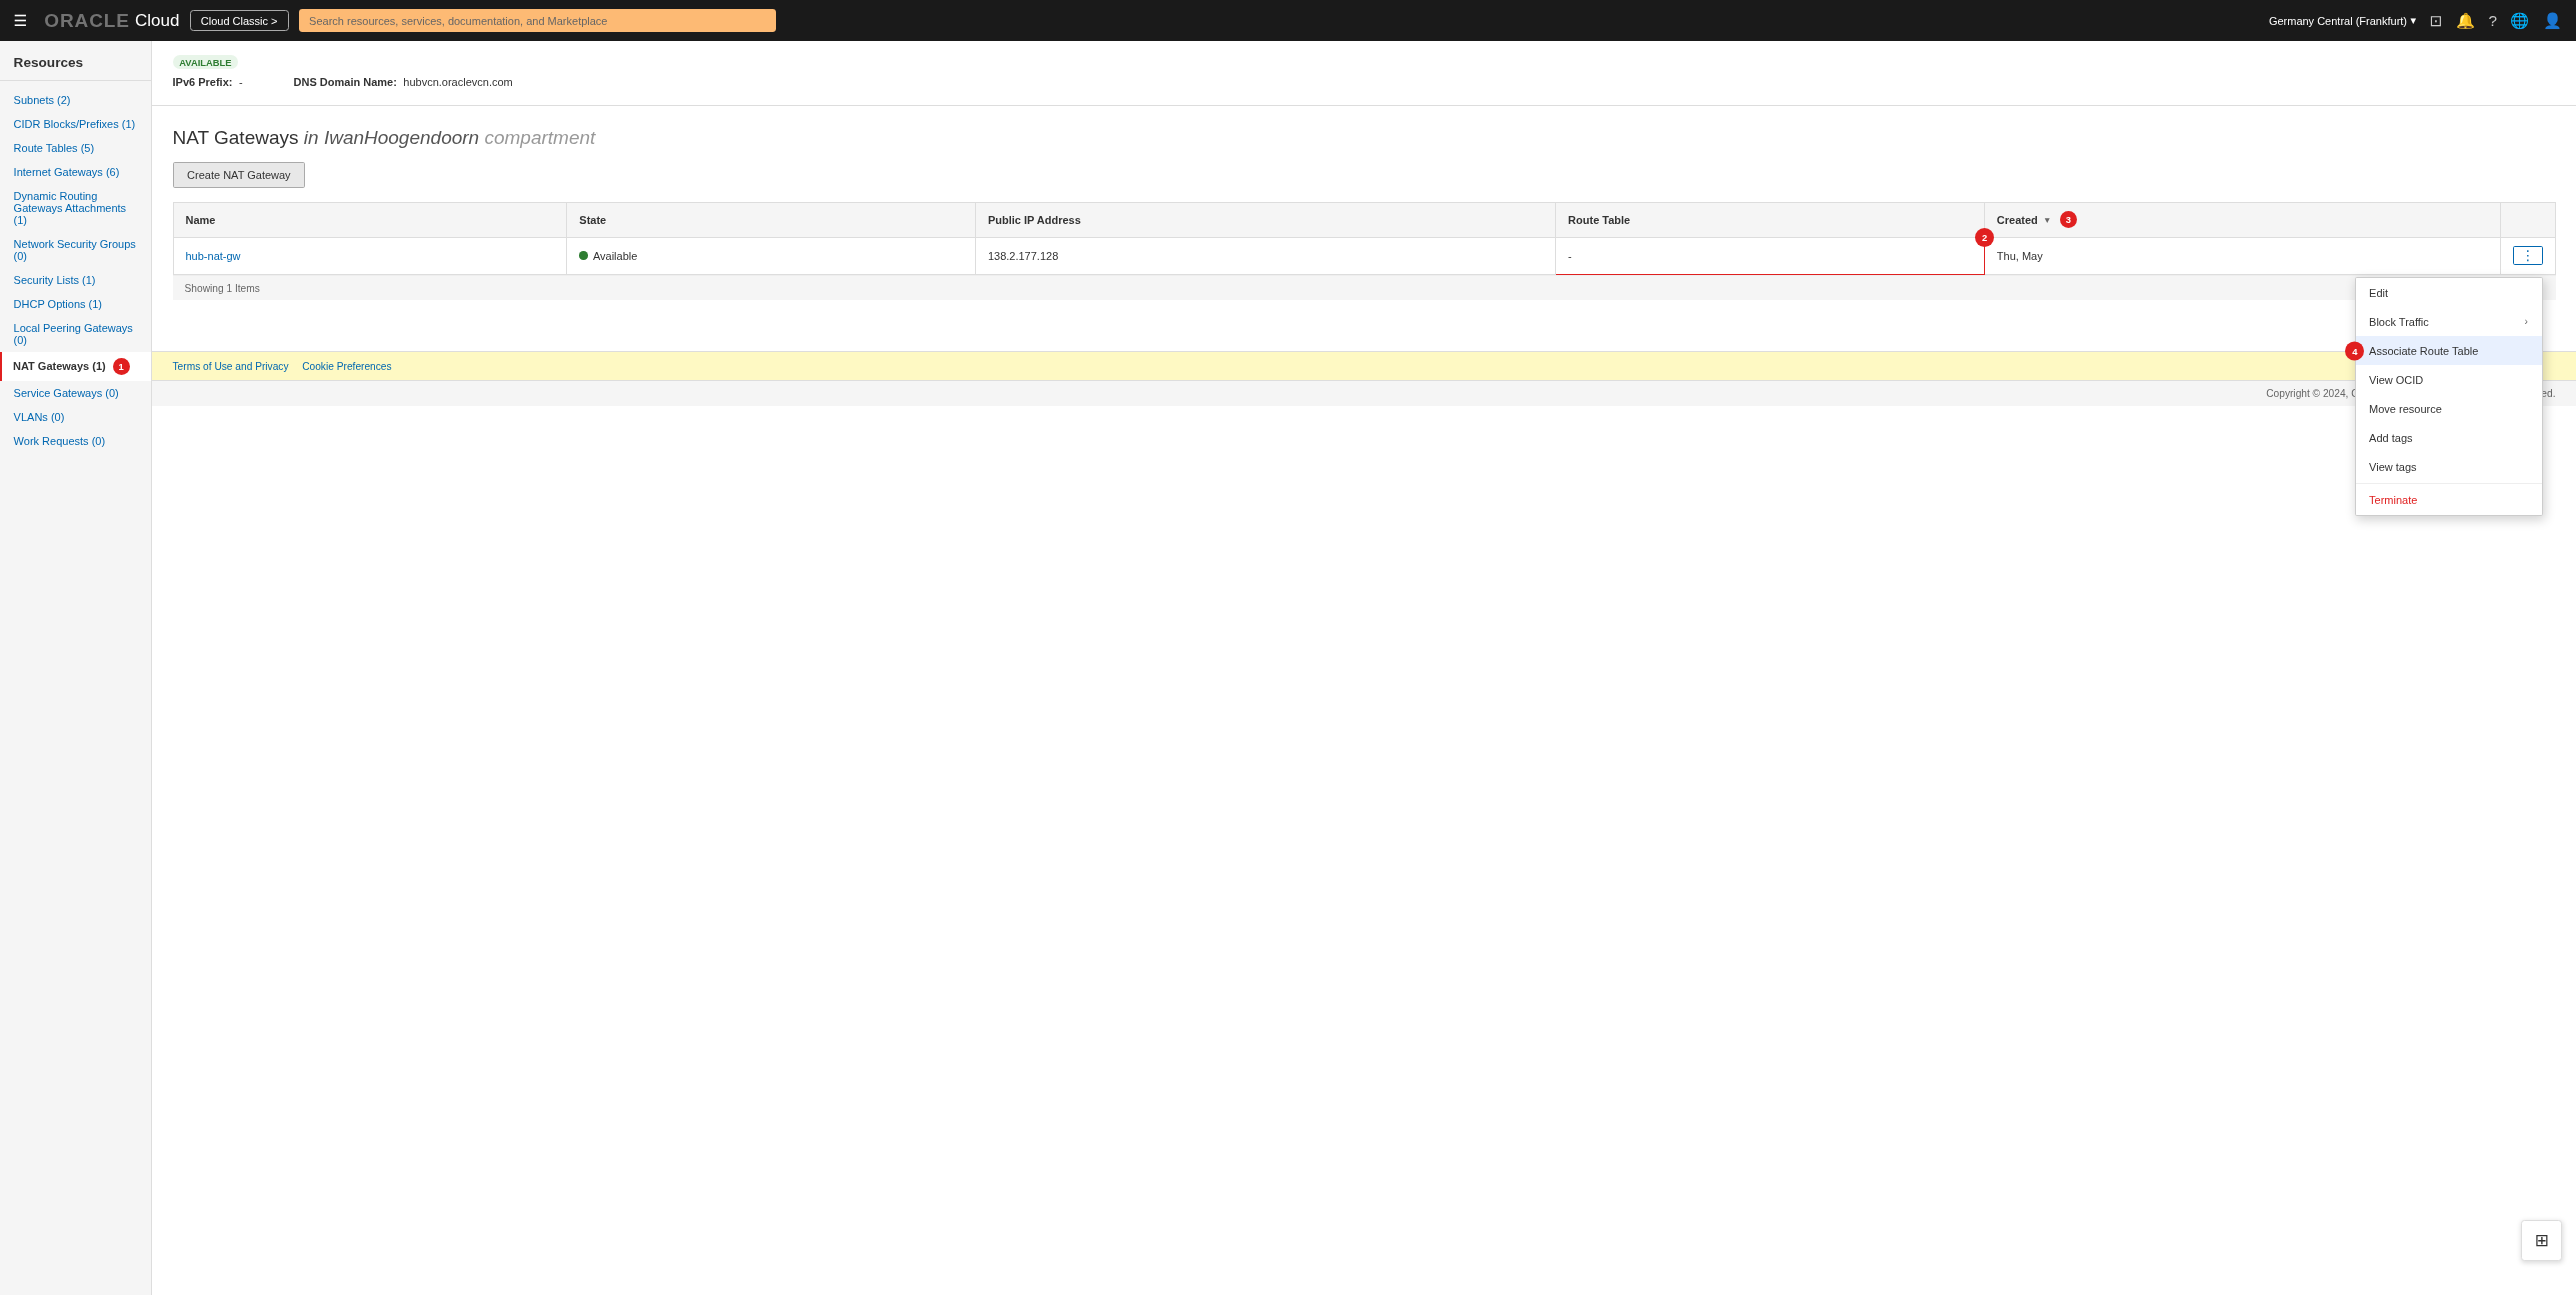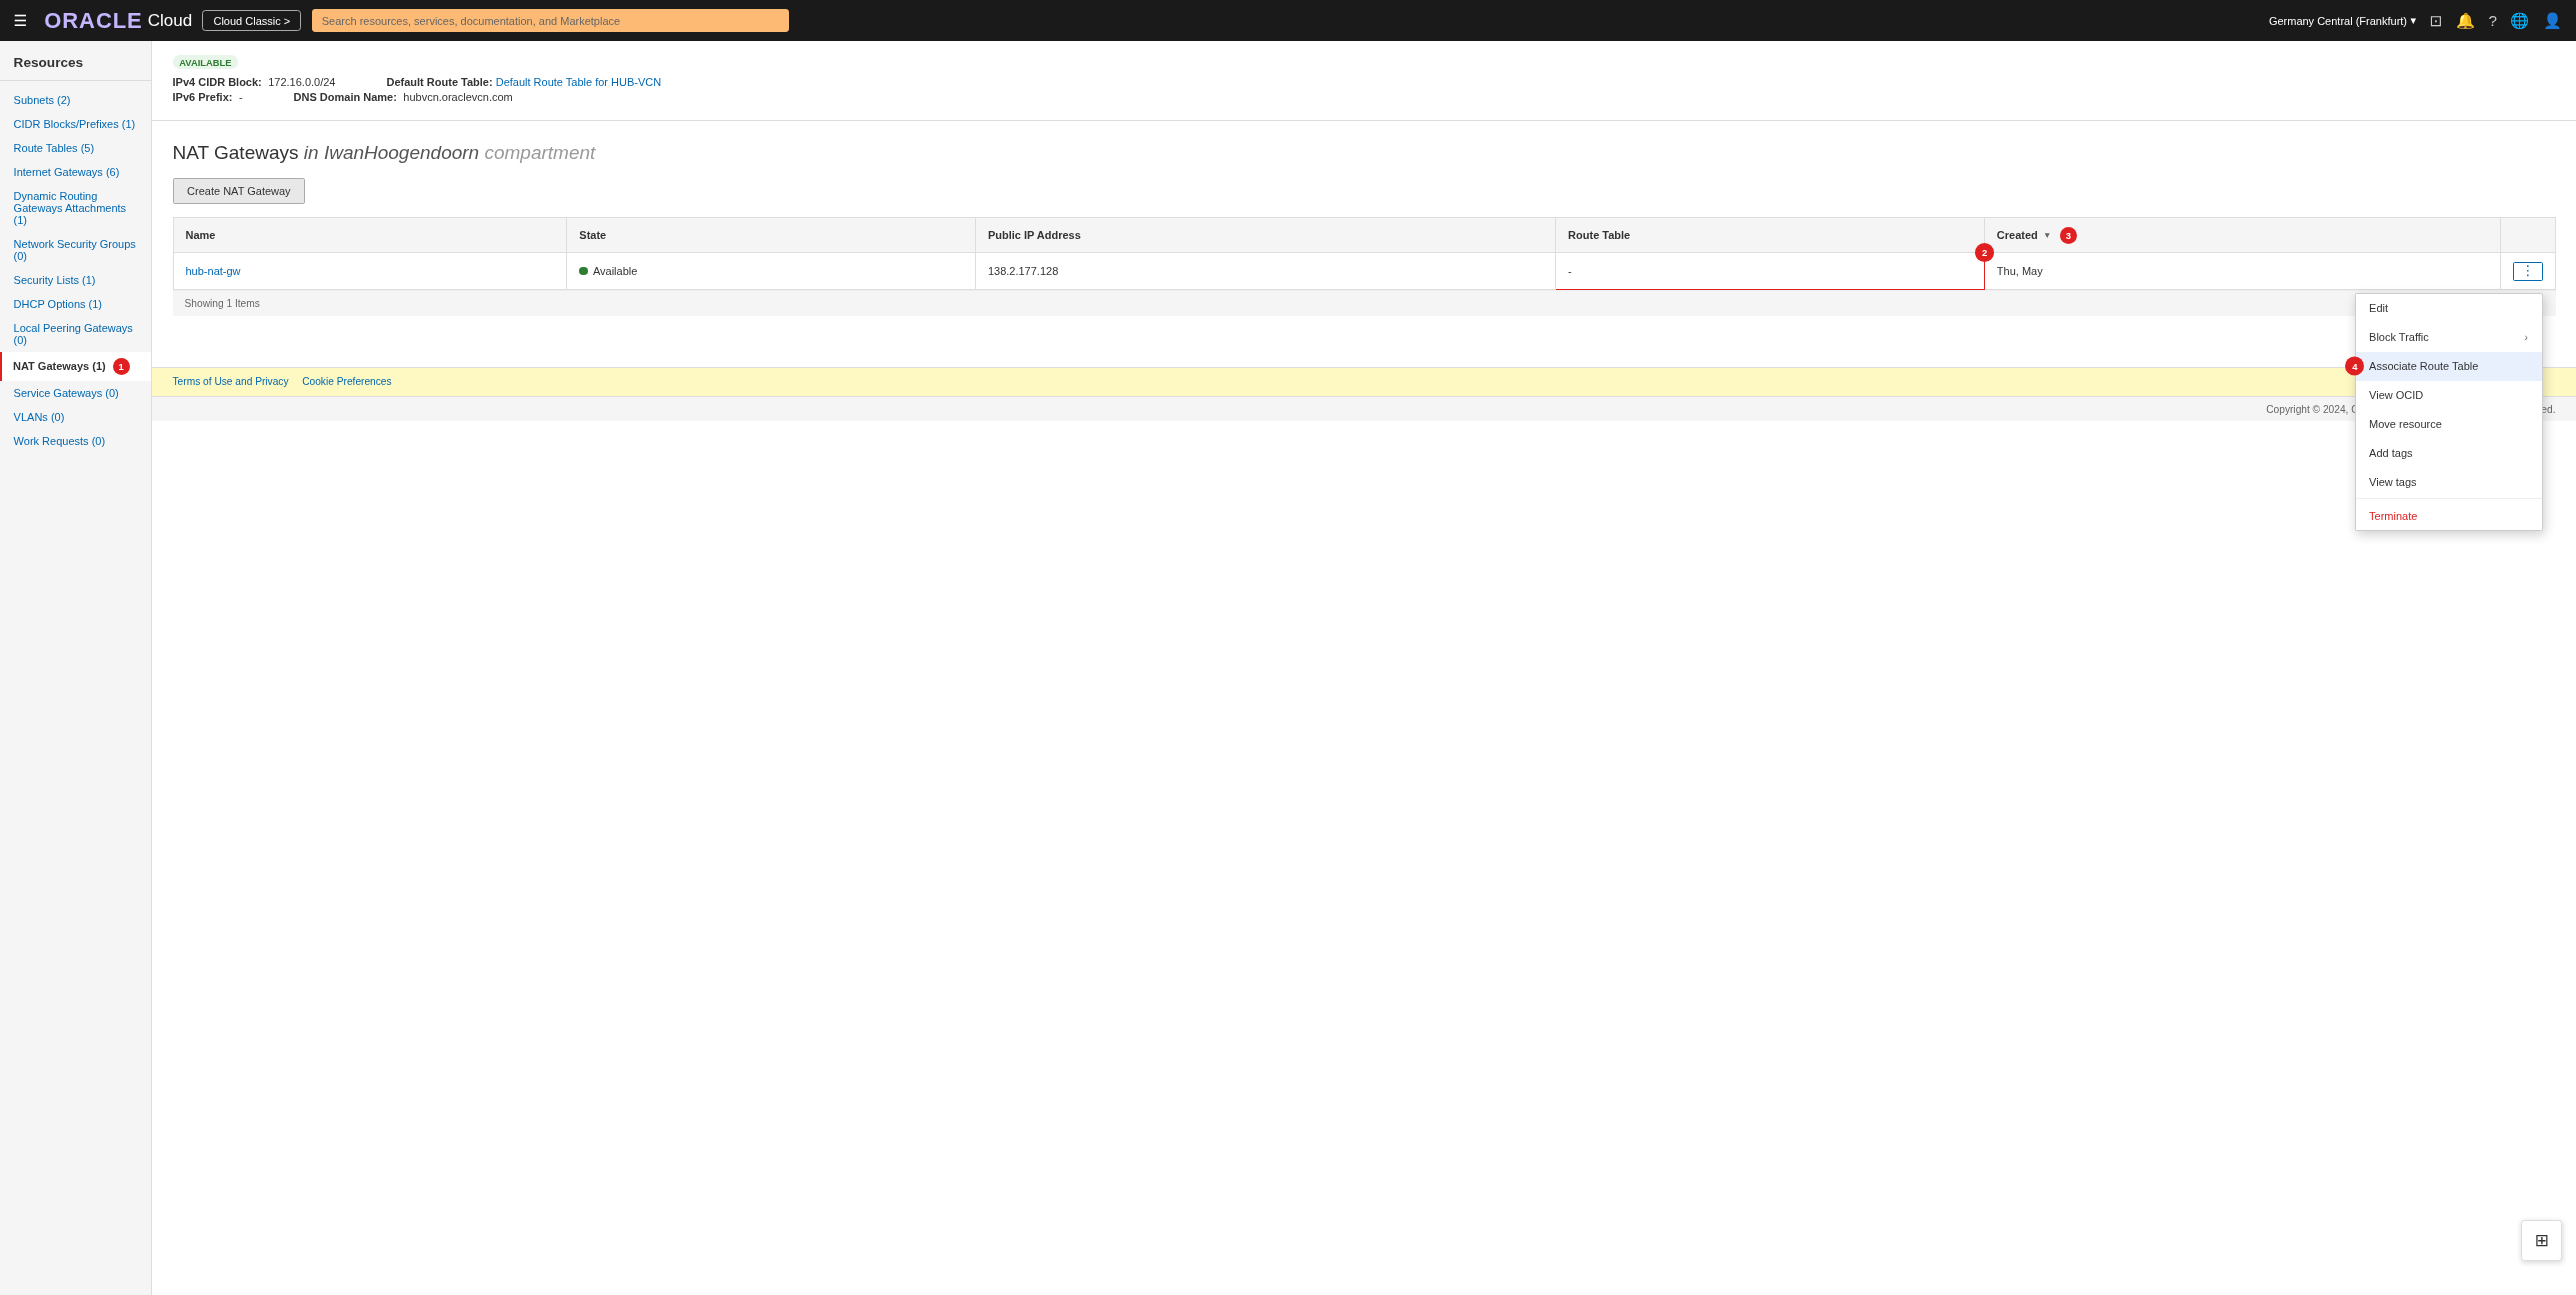--- a/index.html
+++ b/index.html
@@ -12,21 +12,21 @@
       height: 41px;
       display: flex;
       align-items: center;
       padding: 0 13.6px;
       gap: 10.2px;
       position: relative;
       z-index: 100;
     }
     .hamburger-icon { color: #fff; font-size: 15.3px; cursor: pointer; margin-right: 6.8px; }
     .oracle-logo { display: flex; align-items: center; gap: 5.1px; }
-    .oracle-text { color: #c4b5fd; font-size: 22px; font-weight: 700; letter-spacing: 0.9px; }
+    .oracle-text { color: #737373; font-size: 19px; font-weight: 700; letter-spacing: 0.9px; }
     .cloud-text { color: #fff; font-size: 17px; font-weight: 300; }
     .classic-btn {
       border: 0.9px solid #aaa;
       color: #fff;
       background: transparent;
       padding: 3.4px 10.2px;
       border-radius: 3.4px;
       font-size: 11px;
       cursor: pointer;
       white-space: nowrap;
@@ -280,30 +280,20 @@
   </aside>
 
   <main class="content-area">
 
     <div class="info-panel">
       <div style="margin-bottom:6.8px;">
         <span class="status-badge">AVAILABLE</span>
       </div>
       <div class="info-row">
         <div class="info-field">
-          <span class="info-label">IPv4 CIDR Block:</span>
-          <span class="info-value">172.16.0.0/24</span>
-        </div>
-        <div class="info-field">
-          <span class="info-label">Default Route Table:</span>
-          <a class="info-link">Default Route Table for HUB-VCN</a>
-        </div>
-      </div>
-      <div class="info-row">
-        <div class="info-field">
           <span class="info-label">IPv6 Prefix:</span>
           <span class="info-value">-</span>
         </div>
         <div class="info-field">
           <span class="info-label">DNS Domain Name:</span>
           <span class="info-value">hubvcn.oraclevcn.com</span>
         </div>
       </div>
     </div>
 

